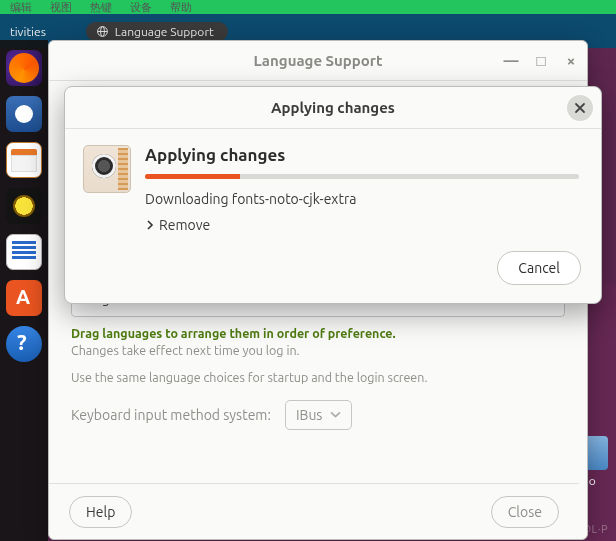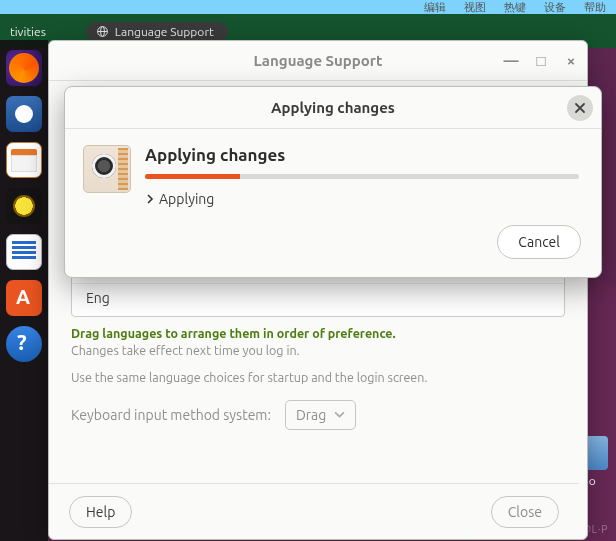--- a/index.html
+++ b/index.html
@@ -9,31 +9,30 @@
     font-family: "Ubuntu", "Noto Sans", sans-serif;
     background: #5e2750;
     overflow: hidden;
     position: relative;
     font-size: 14px;
     color: #3d3d3d;
   }
 
   .menubar {
     position: absolute; top: 0; left: 0; right: 0; height: 14px;
-    background: #7dd3fc;
+    background: #22c55e;
     padding: 0 10px;
     font-size: 11px; color: #555;
     display: flex; gap: 18px;
     z-index: 1;
-    justify-content: flex-end;
   }
 
   .topbar {
     position: absolute; top: 14px; left: 0; right: 0; height: 34px;
-    background: #14532d;
+    background: #0c4a6e;
     color: #e6e6e6;
     display: flex; align-items: center;
     padding-left: 10px;
     font-size: 12px;
     z-index: 2;
   }
   .topbar .pill {
     background: #3a3a3a;
     border-radius: 14px;
     padding: 3px 14px 3px 10px;
@@ -249,21 +248,21 @@
       <b>Drag languages to arrange them in order of preference.</b><br>
       <span>Changes take effect next time you log in.</span>
     </div>
 
     <div class="hint" style="margin-top:0">Use the same language choices for startup and the login screen.</div>
 
 
     <div class="ibus-row">
       <span>Keyboard input method system:</span>
       <div class="select">
-        <span>Drag</span>
+        <span>IBus</span>
         <svg viewBox="0 0 10 10">
             <path d="M1 3l4 4 4-4" fill="none" stroke="#777" stroke-width="1.5"></path>
           </svg>
       </div>
     </div>
   </div>
 
   <div class="footer">
     <div class="btn btn-dark">Help</div>
     <div class="btn">Close</div>
@@ -279,24 +278,25 @@
         </svg>
     </div>
   </div>
   <div class="modal-body">
     <div class="pkg-icon"></div>
     <div class="modal-main">
       <h3>Applying changes</h3>
       <div class="progress">
         <div class="bar" style="width: 22%;"></div>
       </div>
+      <div class="dl-text">Downloading fonts-noto-cjk-extra</div>
       <div class="details-toggle">
         <svg viewBox="0 0 10 10">
             <path d="M3 1l4 4-4 4" fill="none" stroke="#333" stroke-width="1.6"></path>
           </svg>
-        <span>Applying</span>
+        <span>Remove</span>
       </div>
     </div>
   </div>
   <div class="modal-actions">
     <div class="btn">Cancel</div>
   </div>
 </div>
 
 </body></html>

